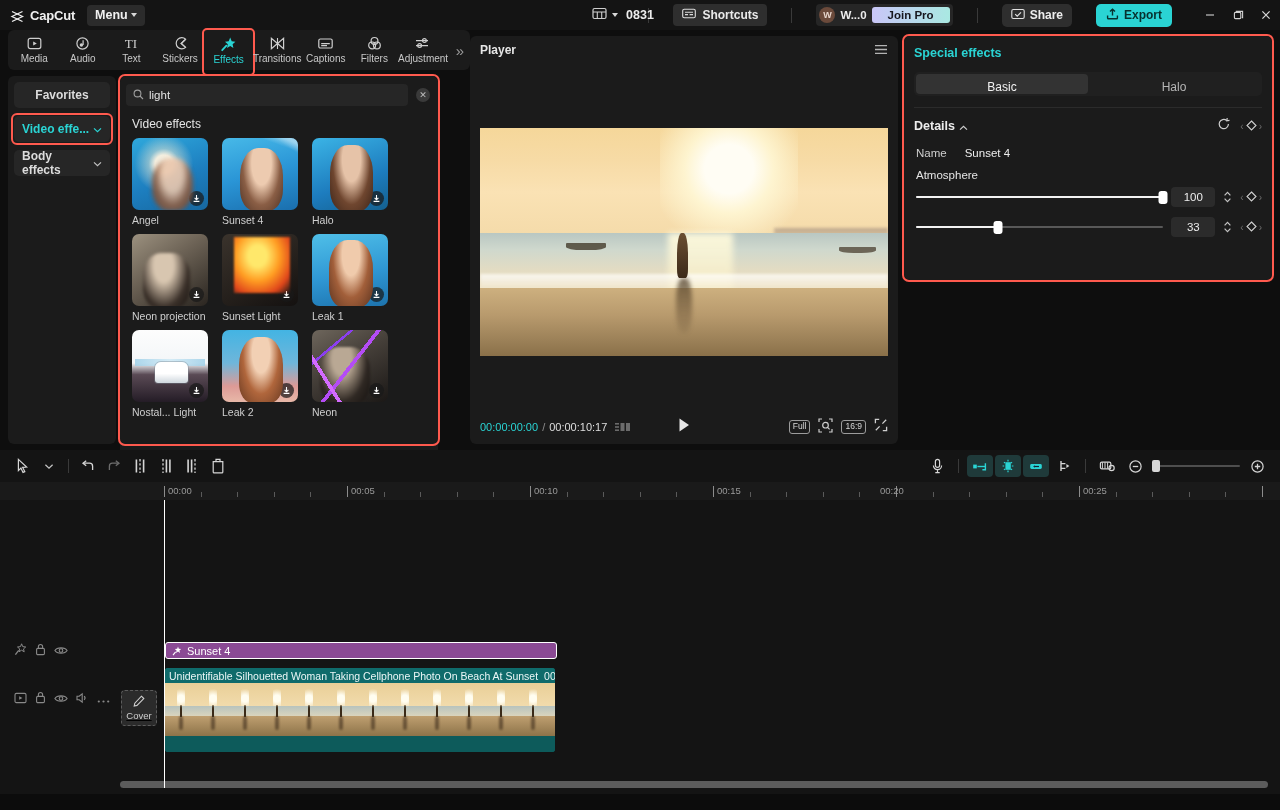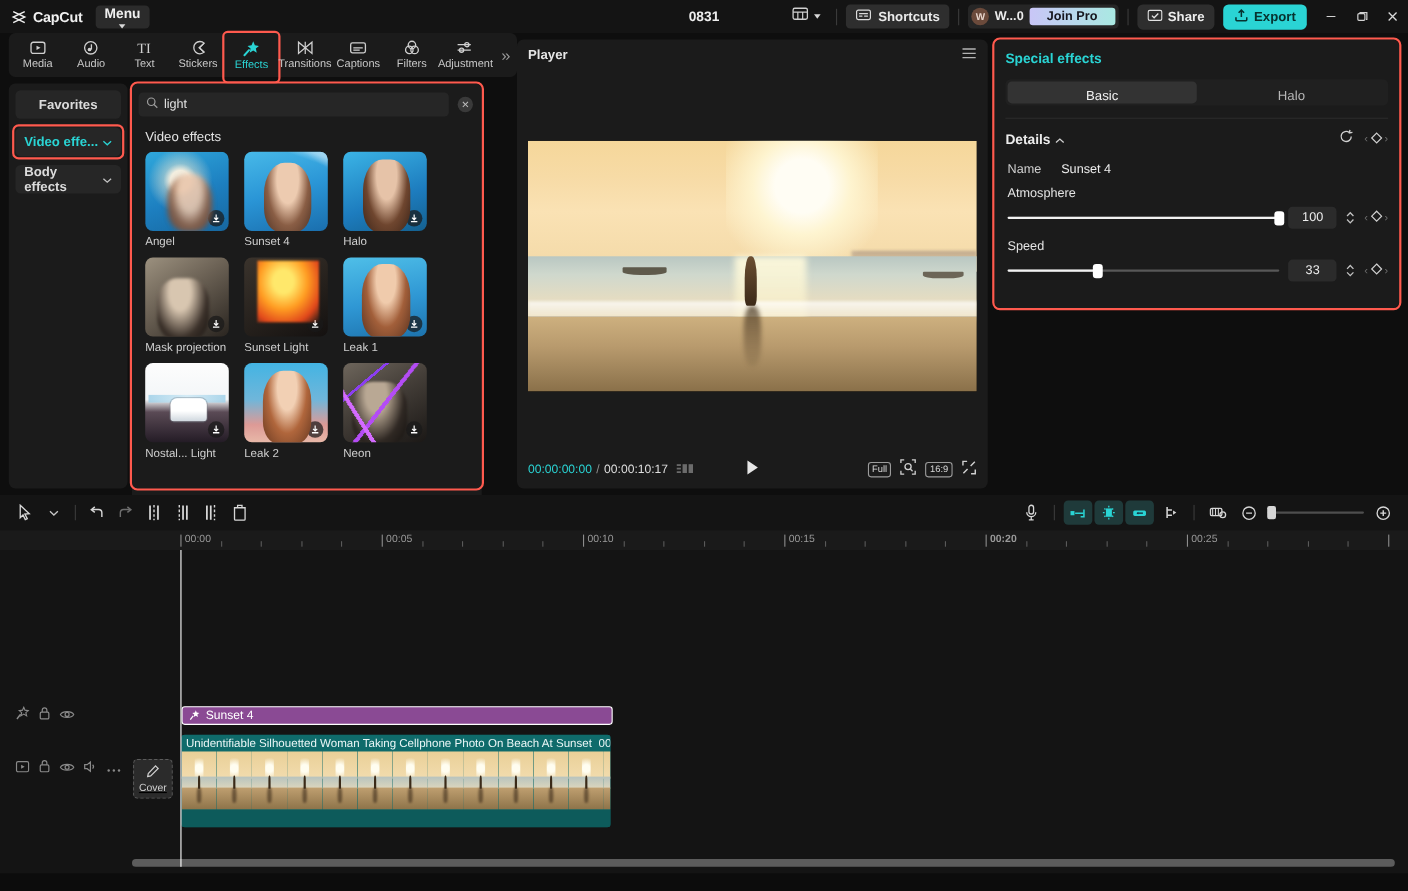--- a/index.html
+++ b/index.html
@@ -21,28 +21,28 @@
     position: absolute; left: 0; top: 0; width: 1280px; height: 30px;
     background: #141414;
     display: flex; align-items: center;
   }
   .brand { display: flex; align-items: center; gap: 5px; margin-left: 10px; }
   .brand-mark { width: 15px; height: 13px; position: relative; }
   .brand-name { color: #f0f0f0; font-size: 13px; font-weight: bold; letter-spacing: -.2px; }
   .menu-btn {
     margin-left: 12px; height: 21px; padding: 0 8px; border-radius: 4px;
     background: #2b2b2b; color: #f0f0f0; font-size: 12.5px; font-weight: bold;
-    display: flex; align-items: center; gap: 3px; cursor: pointer; flex-direction: column;
+    display: flex; align-items: center; gap: 3px; cursor: pointer;
   }
   .caret-d { width: 0; height: 0; border-left: 3.5px solid transparent; border-right: 3.5px solid transparent; border-top: 4px solid #d8d8d8; }
   .proj-title {
     position: absolute; left: 0; right: 0; text-align: center;
     color: #ededed; font-size: 12.5px; font-weight: bold; pointer-events: none;
   }
-  .tb-right { margin-left: auto; display: flex; align-items: center; gap: 0px; height: 30px; }
+  .tb-right { margin-left: auto; display: flex; align-items: center; gap: 16px; height: 30px; }
   .layout-btn { display: flex; align-items: center; gap: 5px; padding: 0 6px; cursor: pointer; }
   .vsep { width: 1px; height: 15px; background: #3a3a3a; margin: 0 8px; }
   .shortcuts-btn {
     background: #2e2e2e; border-radius: 4px; height: 22px; padding: 0 9px;
     display: flex; align-items: center; gap: 6px; color: #eaeaea; font-size: 12px; font-weight: bold; cursor: pointer;
   }
   .acct {
     background: #262626; border-radius: 4px; height: 22px; padding: 2px 3px 2px 3px;
     display: flex; align-items: center; gap: 5px; cursor: pointer;
   }
@@ -565,21 +565,21 @@
 
       <div class="effitem">
         <div class="effthumb th-star">
           <div class="dlbadge">
             <svg width="9" height="9" viewBox="0 0 9 9">
                 <path d="M4.5 .9 V5.6 M2.6 3.9 L4.5 5.8 L6.4 3.9" fill="none" stroke="#fff" stroke-width="1.1"></path>
                 <path d="M1.6 7.4 H7.4" stroke="#fff" stroke-width="1.2"></path>
               </svg>
           </div>
         </div>
-        <div class="efflabel">Mask projection</div>
+        <div class="efflabel">Neon projection</div>
       </div>
 
       <div class="effitem">
         <div class="effthumb th-sunlight">
           <div class="dlbadge">
             <svg width="9" height="9" viewBox="0 0 9 9">
                 <path d="M4.5 .9 V5.6 M2.6 3.9 L4.5 5.8 L6.4 3.9" fill="none" stroke="#fff" stroke-width="1.1"></path>
                 <path d="M1.6 7.4 H7.4" stroke="#fff" stroke-width="1.2"></path>
               </svg>
           </div>
@@ -767,21 +767,20 @@
             <svg width="11" height="11" viewBox="0 0 11 11">
                 <path d="M5.5 1 L10 5.5 L5.5 10 L1 5.5 Z" fill="none" stroke="#cfcfcf" stroke-width="1.1"></path>
               </svg>
           </span>
           <span class="kf-arrow">›</span>
         </span>
       </div>
     </div>
 
     <div class="paramblock">
-      <div class="param-name">Speed</div>
       <div class="paramctl">
         <span class="slider">
           <span class="track"></span>
           <span class="fill" style="width:33%"></span>
           <span class="knob" style="left:33%"></span>
         </span>
         <span class="numbox">33</span>
         <span class="spin">
           <svg width="9" height="14" viewBox="0 0 9 14">
               <path d="M1.6 5.4 L4.5 2.4 L7.4 5.4" fill="none" stroke="#c2c2c2" stroke-width="1.2"></path>
@@ -933,21 +932,21 @@
         <div class="rulertick" style="left: 603.2px;"></div>
         <div class="rulertick" style="left: 639.8px;"></div>
         <div class="rulertick" style="left: 676.4px;"></div>
         <div class="rulertick major" style="left: 713px;"></div>
         <div class="rulerlabel" style="left: 717px;">00:15</div>
         <div class="rulertick" style="left: 749.6px;"></div>
         <div class="rulertick" style="left: 786.2px;"></div>
         <div class="rulertick" style="left: 822.8px;"></div>
         <div class="rulertick" style="left: 859.4px;"></div>
         <div class="rulertick major" style="left: 896px;"></div>
-        <div class="rulerlabel" style="left: 900px; font-weight: bold;">00:20</div>
+        <div class="rulerlabel" style="left: 880px;">00:20</div>
         <div class="rulertick" style="left: 932.6px;"></div>
         <div class="rulertick" style="left: 969.2px;"></div>
         <div class="rulertick" style="left: 1005.8px;"></div>
         <div class="rulertick" style="left: 1042.4px;"></div>
         <div class="rulertick major" style="left: 1079px;"></div>
         <div class="rulerlabel" style="left: 1083px;">00:25</div>
         <div class="rulertick" style="left: 1115.6px;"></div>
         <div class="rulertick" style="left: 1152.2px;"></div>
         <div class="rulertick" style="left: 1188.8px;"></div>
         <div class="rulertick" style="left: 1225.4px;"></div>

